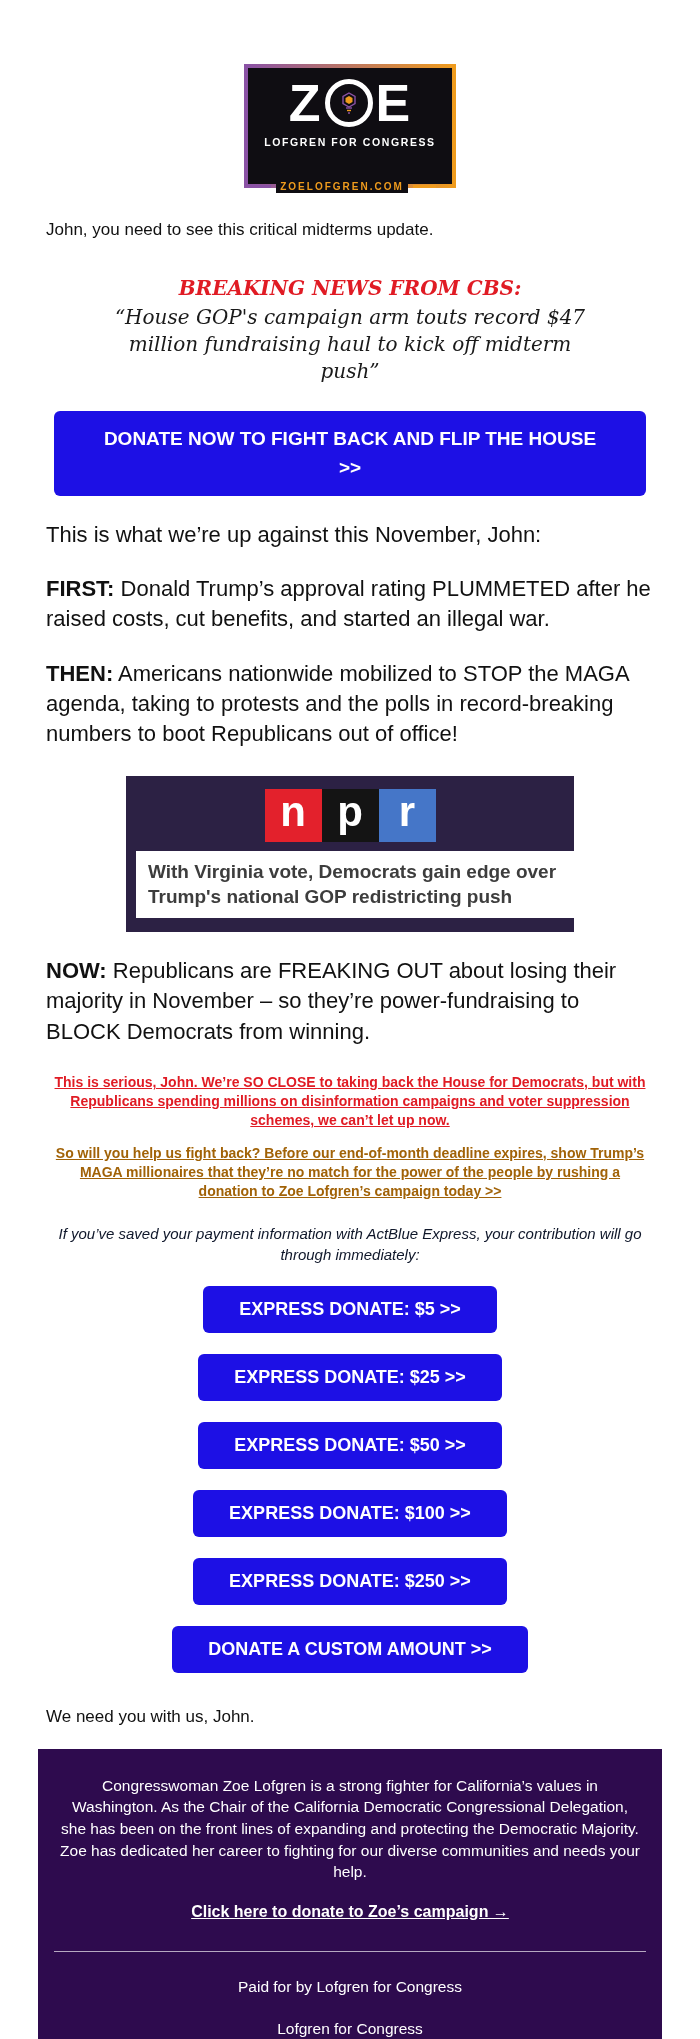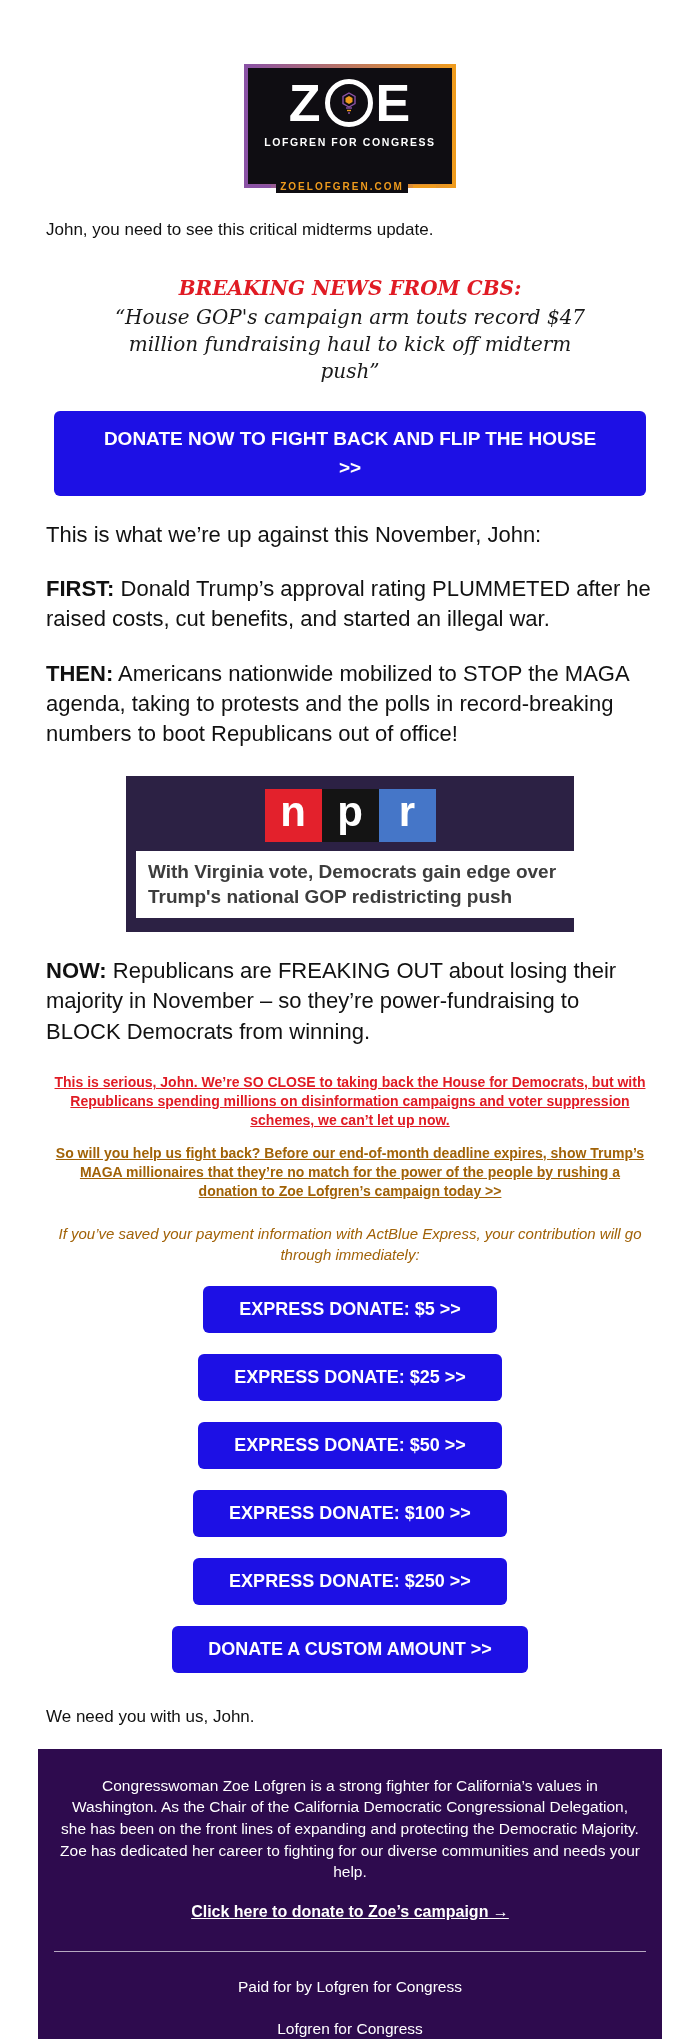--- a/index.html
+++ b/index.html
@@ -91,21 +91,21 @@
   
   .link-para {
     display: block; margin: 26px auto 0; max-width: 600px; text-align: center;
     font-size: 14px; font-weight: bold; line-height: 1.35; text-decoration: underline;
   }
   .link-red { color: #e01b24; }
   .link-blue { color: #a16207; margin-top: 14px; }
 
   .actblue-note {
     margin: 22px auto 4px; max-width: 600px; text-align: center;
-    font-style: italic; font-size: 15px; line-height: 1.4; color: #a16207;
+    font-style: italic; font-size: 15px; line-height: 1.4; color: #0f172a;
   }
 
   
   .express-btn {
     display: block; width: max-content; margin: 21px auto 0;
     background: #1d10e5; color: #ffffff; text-decoration: none;
     border-radius: 6px; padding: 13px 36px;
     font-size: 18px; font-weight: bold; text-align: left;
   }
 

